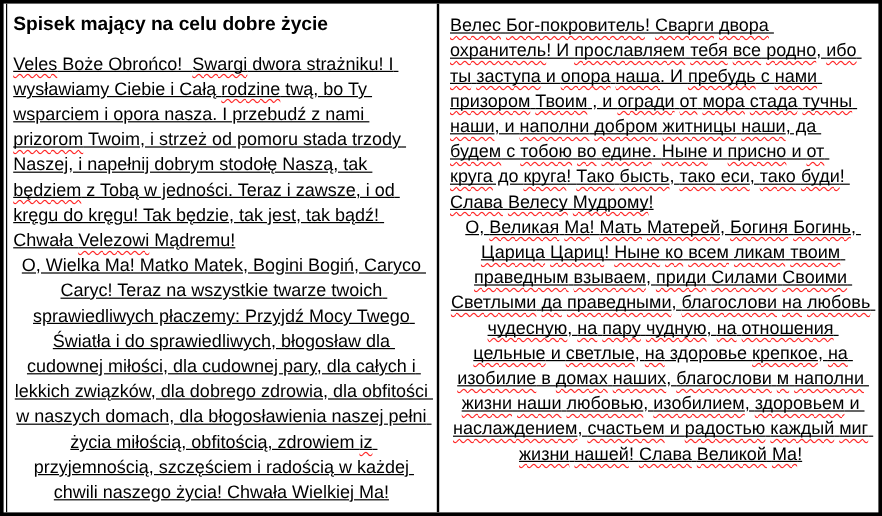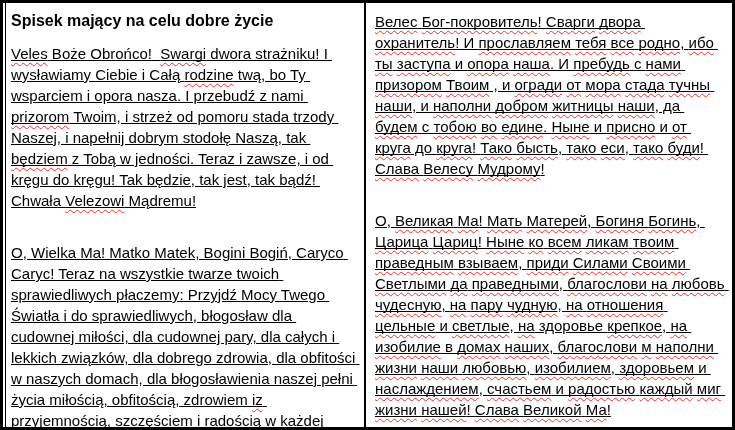--- a/index.html
+++ b/index.html
@@ -27,21 +27,21 @@
   }
   .cell.left  { flex:0 0 360px; border-right:2px solid var(--bd); padding-left:5px; }
   .cell.right { flex:1 1 auto; padding-left:9px; }
   .doc-title {
     font-size:16px;
     font-weight:bold;
     margin:0 0 13px 0;
     line-height:19px;
   }
   p.para { margin:0; white-space:pre-wrap;text-decoration:underline; }
-  p.para + p.para { margin-top:31px; }
+  p.para + p.para { margin-top:0;text-align:center; }
   .miss {
     text-decoration-line:underline;
     text-decoration-style:wavy;
     text-decoration-color:var(--sq);
     text-decoration-thickness:1px;
     text-underline-offset:3px;
     text-decoration-skip-ink:none;
   }
 </style>
 </head>

